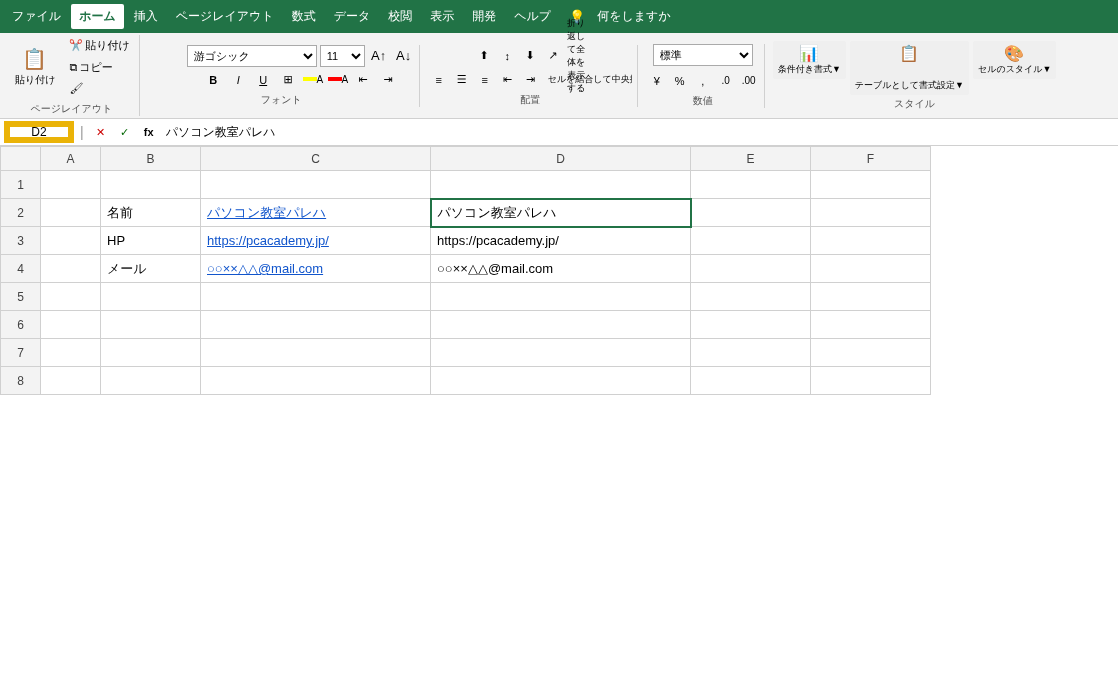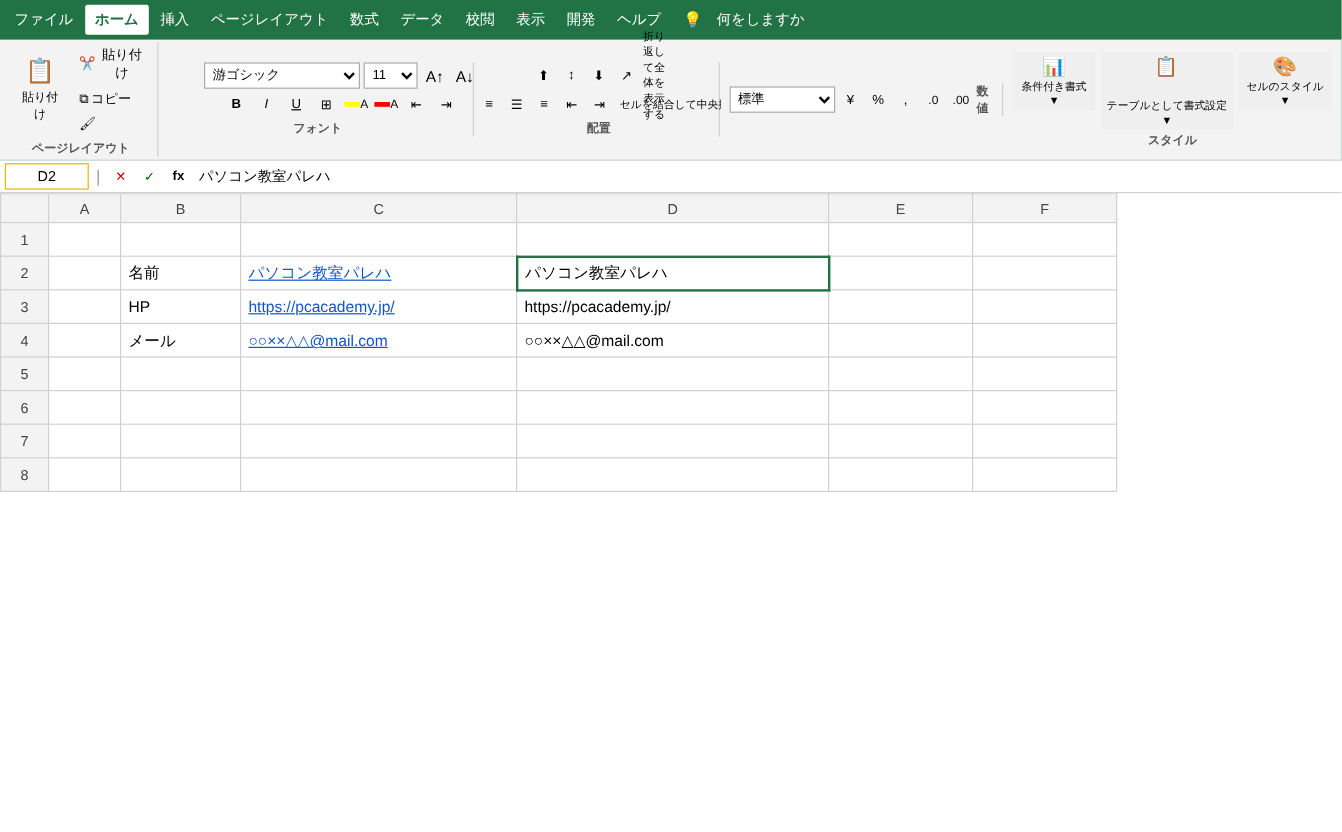--- a/index.html
+++ b/index.html
@@ -87,21 +87,21 @@
     .formula-bar {
       display: flex;
       align-items: center;
       border-bottom: 1px solid #d0d0d0;
       background: #fff;
       padding: 2px 4px;
       gap: 4px;
     }
     .cell-ref {
       width: 70px; height: 22px;
-      border: 1px solid #eab308;
+      border: 6px solid #eab308;
       font-size: 12px; text-align: center;
       background: #fff; padding: 0 4px;
     }
     .formula-sep { color: #999; padding: 0 2px; font-size: 14px; }
     .formula-icons { display: flex; gap: 2px; }
     .formula-input {
       flex: 1;
       border: none; outline: none;
       font-size: 12px;
       padding: 2px;
@@ -173,21 +173,21 @@
     }
     
     .col-a { width: 60px; }
     .col-b { width: 100px; }
     .col-c { width: 230px; }
     .col-d { width: 260px; }
     .col-e { width: 120px; }
     .col-f { width: 120px; }
 
     .section-label {
-      font-size: 10px; color: #555; font-weight: bold;
+      font-size: 10px; color: #555;
     }
     .tb-row { display: flex; align-items: center; gap: 1px; }
   </style>
 </head>
 <body>
 
 <div class="ribbon-container">
   <div class="menu-bar">
     <div class="menu-item">ファイル</div>
     <div class="menu-item active">ホーム</div>
@@ -264,21 +264,21 @@
         <button class="icon-btn">≡</button>
         <button class="icon-btn">☰</button>
         <button class="icon-btn">≡</button>
         <button class="icon-btn">⇤</button>
         <button class="icon-btn">⇥</button>
         <button class="tb-btn" style="font-size:9px;max-width:90px;white-space:nowrap;overflow:hidden;">セルを結合して中央揃え</button>
       </div>
       <span class="section-label">配置</span>
     </div>
 
-    <div class="toolbar-group" style="flex-direction:row;min-width:110px;">
+    <div class="toolbar-group" style="flex-direction:column;min-width:110px;">
       <select class="num-select">
         <option>標準</option>
       </select>
       <div class="tb-row" style="margin-top:2px;">
         <button class="icon-btn">¥</button>
         <button class="icon-btn">%</button>
         <button class="icon-btn">,</button>
         <button class="icon-btn" style="font-size:10px;">.0</button>
         <button class="icon-btn" style="font-size:10px;">.00</button>
       </div>

